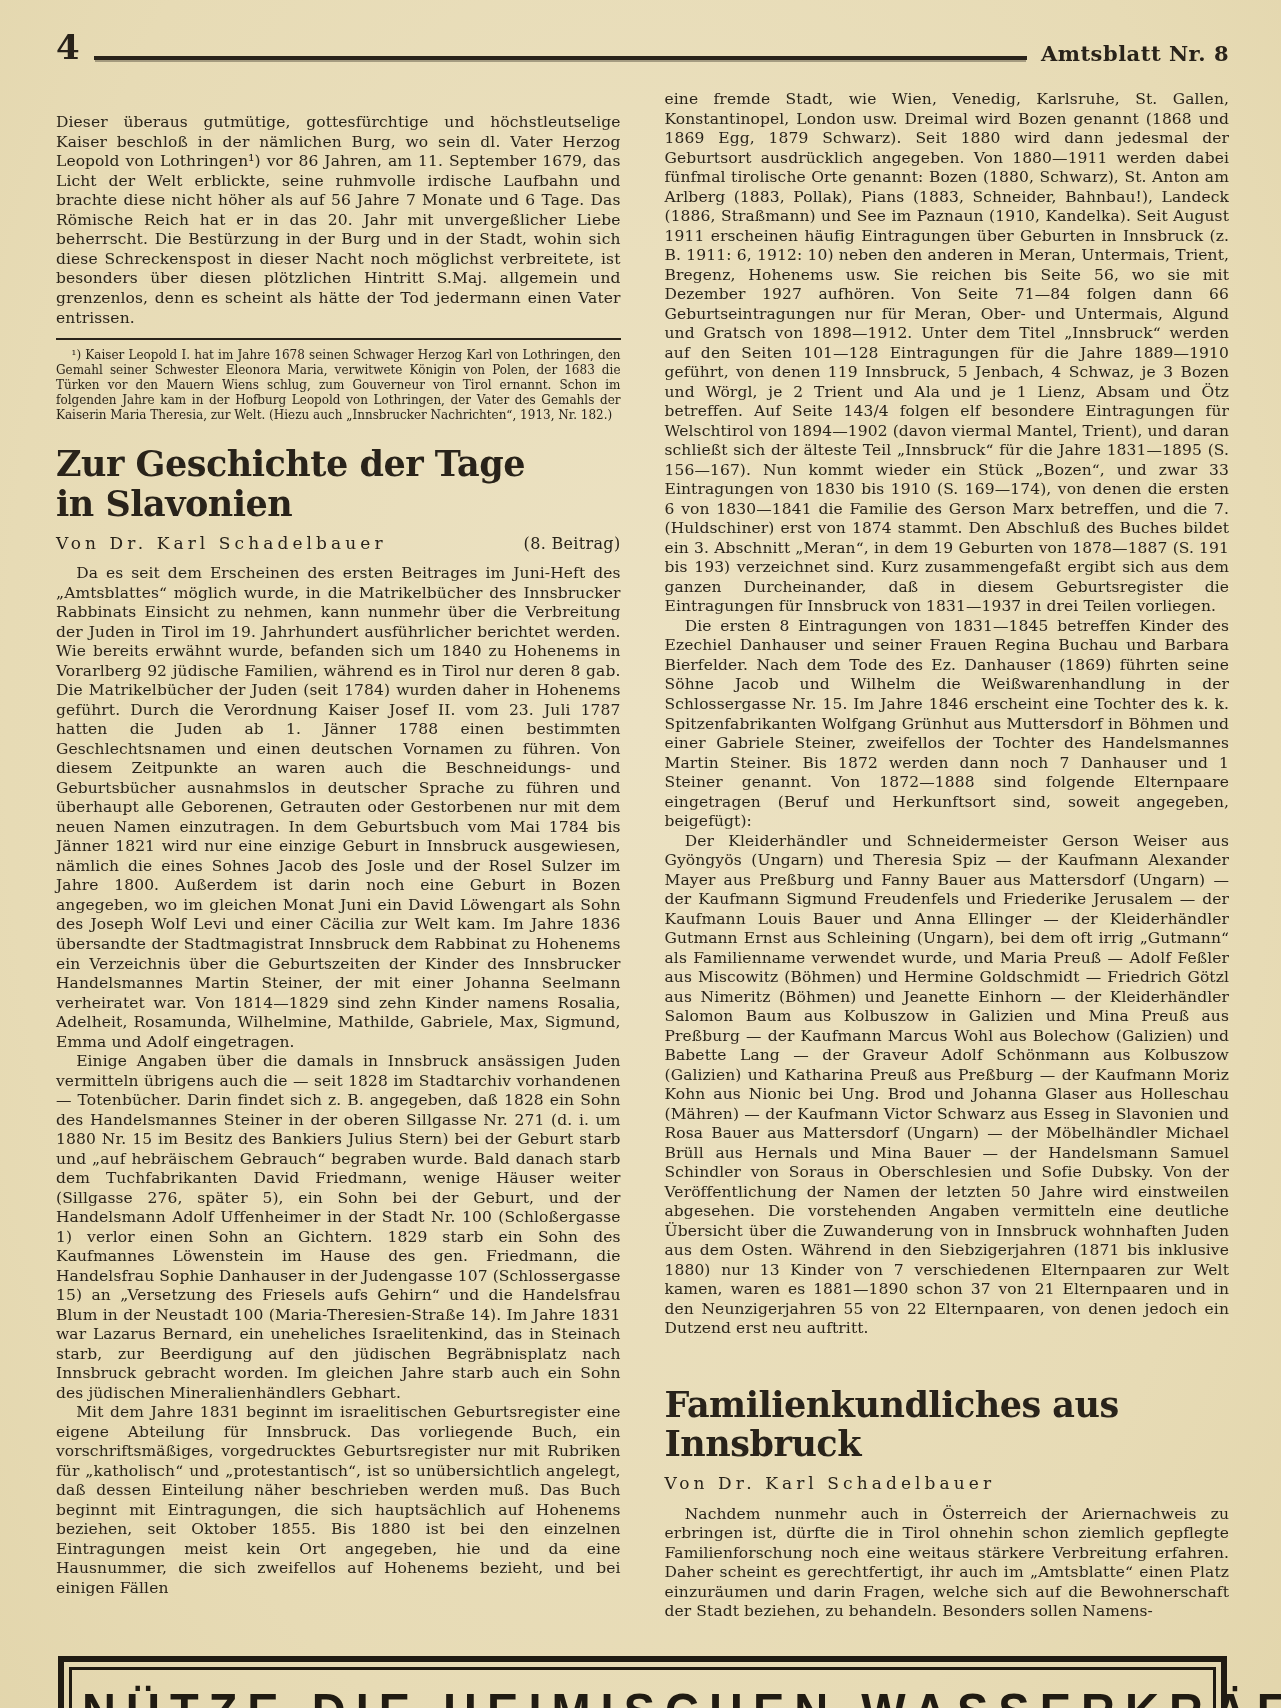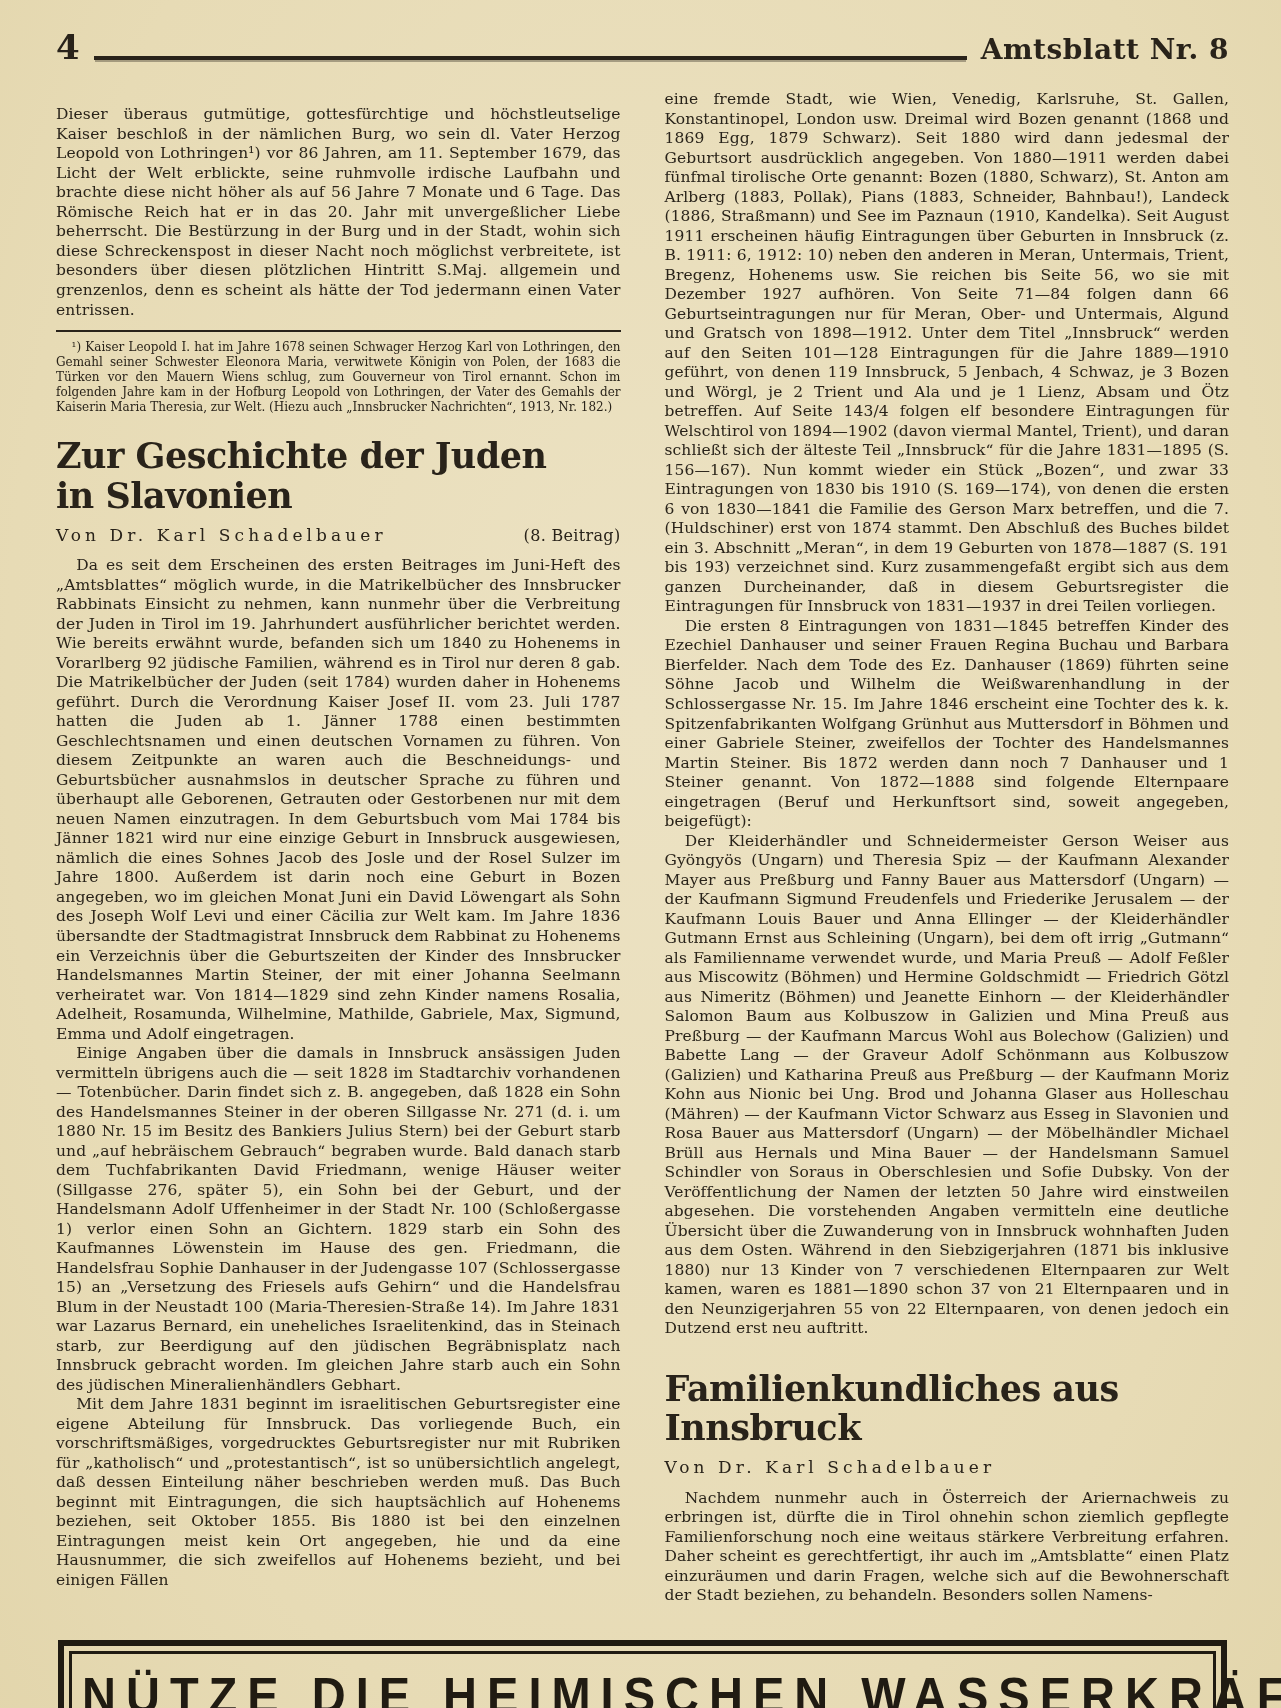--- a/index.html
+++ b/index.html
@@ -32,21 +32,21 @@
     line-height:1;
   }
   .header-rule{
     flex:1;
     height:4px;
     background:#29231a;
     margin-bottom:4px;
     box-shadow:0 3px 0 -1px rgba(41,35,26,.35);
   }
   .masthead{
-    font-size:28px;
+    font-size:21px;
     font-weight:bold;
     line-height:1;
     letter-spacing:.5px;
     white-space:nowrap;
   }
   
   .columns{
     display:flex;
     gap:44px;
     align-items:center;
@@ -79,21 +79,21 @@
   .article-title{
     font-family:"DejaVu Serif","Liberation Serif",serif;
     font-weight:bold;
     font-size:35px;
     line-height:1.12;
     letter-spacing:-.5px;
     text-align:left;
     text-indent:0;
     margin:22px 0 10px 0;
   }
-  .article-title.second{margin-top:30px;}
+  .article-title.second{margin-top:46px;}
   .byline-row{
     display:flex;
     justify-content:space-between;
     align-items:baseline;
     margin:0 0 10px 0;
     gap:12px;
   }
   .byline{
     font-size:17px;
     letter-spacing:.24em;
@@ -140,21 +140,21 @@
   </div>
 
   <div class="columns">
 
     <div class="col">
       <p class="noindent">Dieser überaus gutmütige, gottesfürchtige und höchstleutselige Kaiser beschloß in der nämlichen Burg, wo sein dl. Vater Herzog Leopold von Lothringen¹) vor 86 Jahren, am 11. September 1679, das Licht der Welt erblickte, seine ruhmvolle irdische Laufbahn und brachte diese nicht höher als auf 56 Jahre 7 Monate und 6 Tage. Das Römische Reich hat er in das 20. Jahr mit unvergeßlicher Liebe beherrscht. Die Bestürzung in der Burg und in der Stadt, wohin sich diese Schreckenspost in dieser Nacht noch möglichst verbreitete, ist besonders über diesen plötzlichen Hintritt S.Maj. allgemein und grenzenlos, denn es scheint als hätte der Tod jedermann einen Vater entrissen.</p>
       <hr class="footnote-rule">
       <p class="footnote">¹) Kaiser Leopold I. hat im Jahre 1678 seinen Schwager Herzog Karl von Lothringen, den Gemahl seiner Schwester Eleonora Maria, verwitwete Königin von Polen, der 1683 die Türken vor den Mauern Wiens schlug, zum Gouverneur von Tirol ernannt. Schon im folgenden Jahre kam in der Hofburg Leopold von Lothringen, der Vater des Gemahls der Kaiserin Maria Theresia, zur Welt. (Hiezu auch „Innsbrucker Nachrichten“, 1913, Nr. 182.)</p>
 
       <div class="article-title">
-        <span>Zur Geschichte der Juden</span><br>
+        <span>Zur Geschichte der Tage</span><br>
         <span>in Slavonien</span>
       </div>
 
       <div class="byline-row">
         <span class="byline">Von Dr. Karl Schadelbauer</span>
         <span class="byline-note">(8. Beitrag)</span>
       </div>
 
       <p>Da es seit dem Erscheinen des ersten Beitrages im Juni-Heft des „Amtsblattes“ möglich wurde, in die Matrikelbücher des Innsbrucker Rabbinats Einsicht zu nehmen, kann nunmehr über die Verbreitung der Juden in Tirol im 19. Jahrhundert ausführlicher berichtet werden. Wie bereits erwähnt wurde, befanden sich um 1840 zu Hohenems in Vorarlberg 92 jüdische Familien, während es in Tirol nur deren 8 gab. Die Matrikelbücher der Juden (seit 1784) wurden daher in Hohenems geführt. Durch die Verordnung Kaiser Josef II. vom 23. Juli 1787 hatten die Juden ab 1. Jänner 1788 einen bestimmten Geschlechtsnamen und einen deutschen Vornamen zu führen. Von diesem Zeitpunkte an waren auch die Beschneidungs- und Geburtsbücher ausnahmslos in deutscher Sprache zu führen und überhaupt alle Geborenen, Getrauten oder Gestorbenen nur mit dem neuen Namen einzutragen. In dem Geburtsbuch vom Mai 1784 bis Jänner 1821 wird nur eine einzige Geburt in Innsbruck ausgewiesen, nämlich die eines Sohnes Jacob des Josle und der Rosel Sulzer im Jahre 1800. Außerdem ist darin noch eine Geburt in Bozen angegeben, wo im gleichen Monat Juni ein David Löwengart als Sohn des Joseph Wolf Levi und einer Cäcilia zur Welt kam. Im Jahre 1836 übersandte der Stadtmagistrat Innsbruck dem Rabbinat zu Hohenems ein Verzeichnis über die Geburtszeiten der Kinder des Innsbrucker Handelsmannes Martin Steiner, der mit einer Johanna Seelmann verheiratet war. Von 1814—1829 sind zehn Kinder namens Rosalia, Adelheit, Rosamunda, Wilhelmine, Mathilde, Gabriele, Max, Sigmund, Emma und Adolf eingetragen.</p>
       <p>Einige Angaben über die damals in Innsbruck ansässigen Juden vermitteln übrigens auch die — seit 1828 im Stadtarchiv vorhandenen — Totenbücher. Darin findet sich z. B. angegeben, daß 1828 ein Sohn des Handelsmannes Steiner in der oberen Sillgasse Nr. 271 (d. i. um 1880 Nr. 15 im Besitz des Bankiers Julius Stern) bei der Geburt starb und „auf hebräischem Gebrauch“ begraben wurde. Bald danach starb dem Tuchfabrikanten David Friedmann, wenige Häuser weiter (Sillgasse 276, später 5), ein Sohn bei der Geburt, und der Handelsmann Adolf Uffenheimer in der Stadt Nr. 100 (Schloßergasse 1) verlor einen Sohn an Gichtern. 1829 starb ein Sohn des Kaufmannes Löwenstein im Hause des gen. Friedmann, die Handelsfrau Sophie Danhauser in der Judengasse 107 (Schlossergasse 15) an „Versetzung des Friesels aufs Gehirn“ und die Handelsfrau Blum in der Neustadt 100 (Maria-Theresien-Straße 14). Im Jahre 1831 war Lazarus Bernard, ein uneheliches Israelitenkind, das in Steinach starb, zur Beerdigung auf den jüdischen Begräbnisplatz nach Innsbruck gebracht worden. Im gleichen Jahre starb auch ein Sohn des jüdischen Mineralienhändlers Gebhart.</p>

